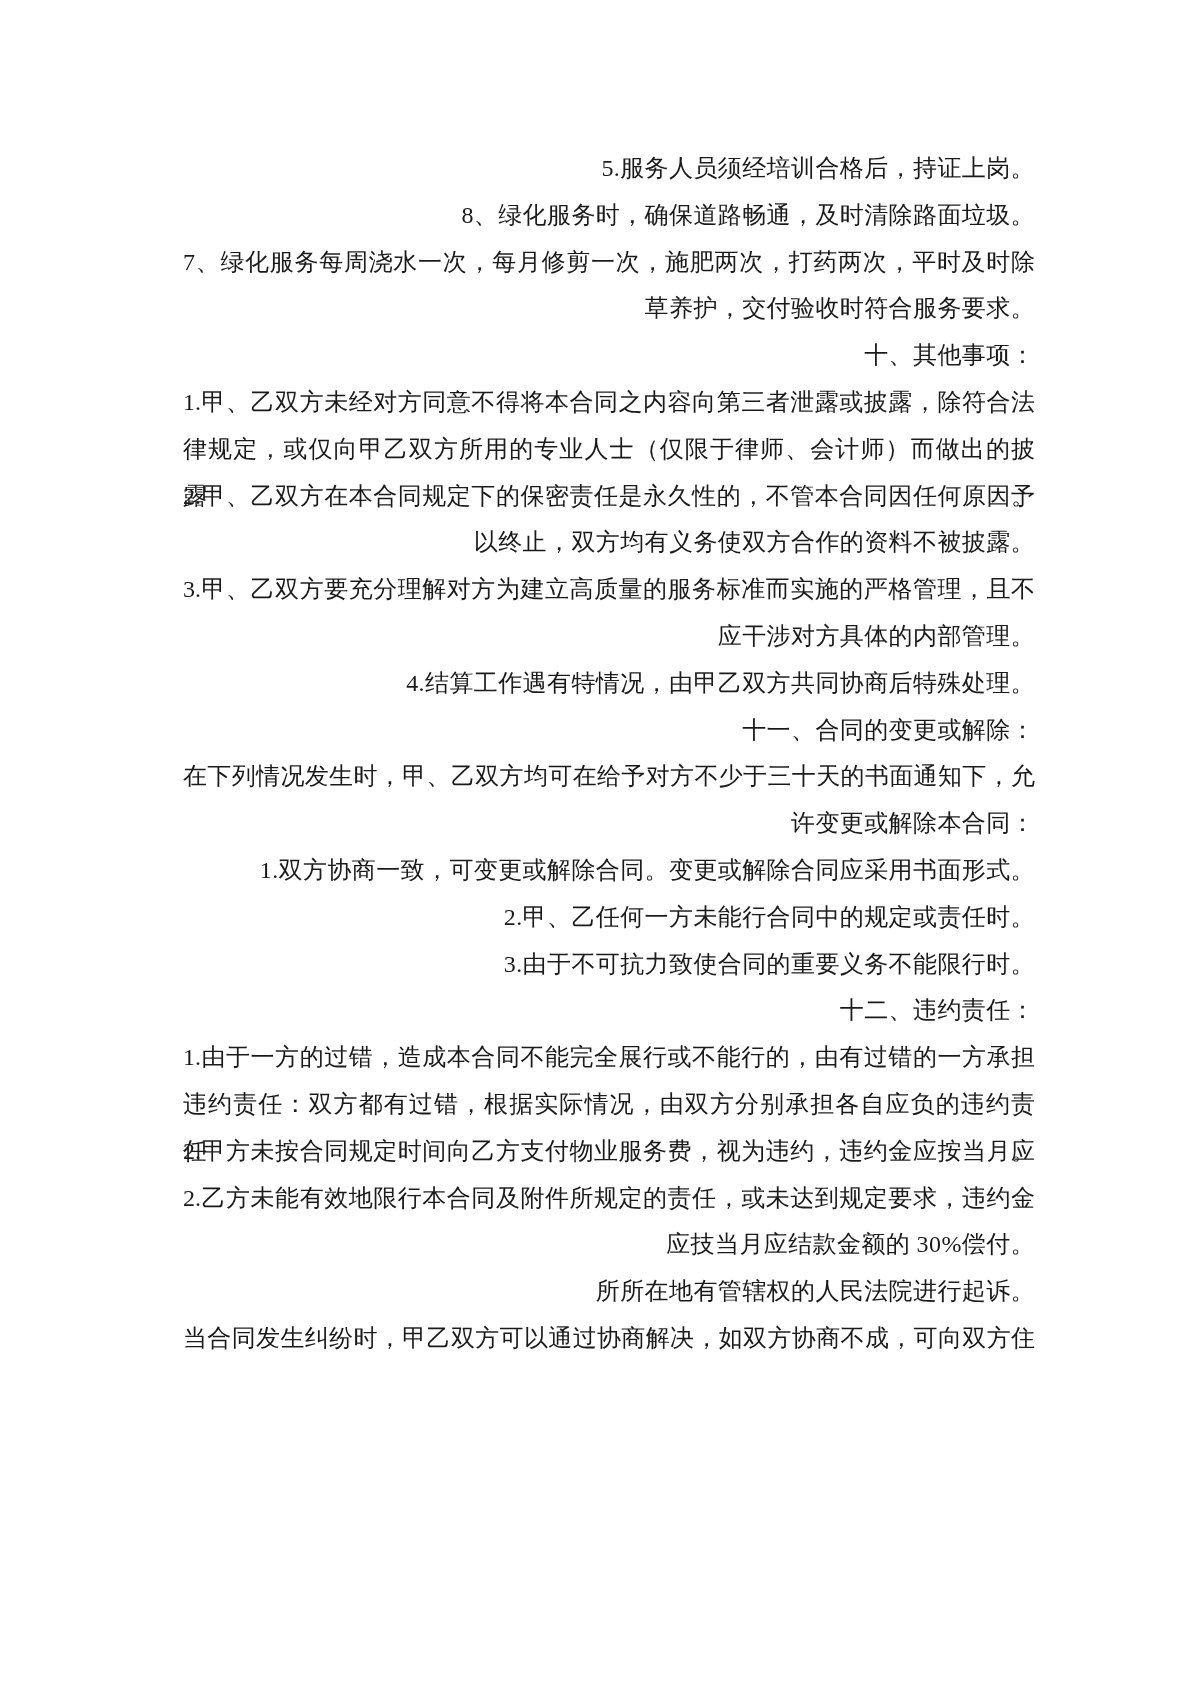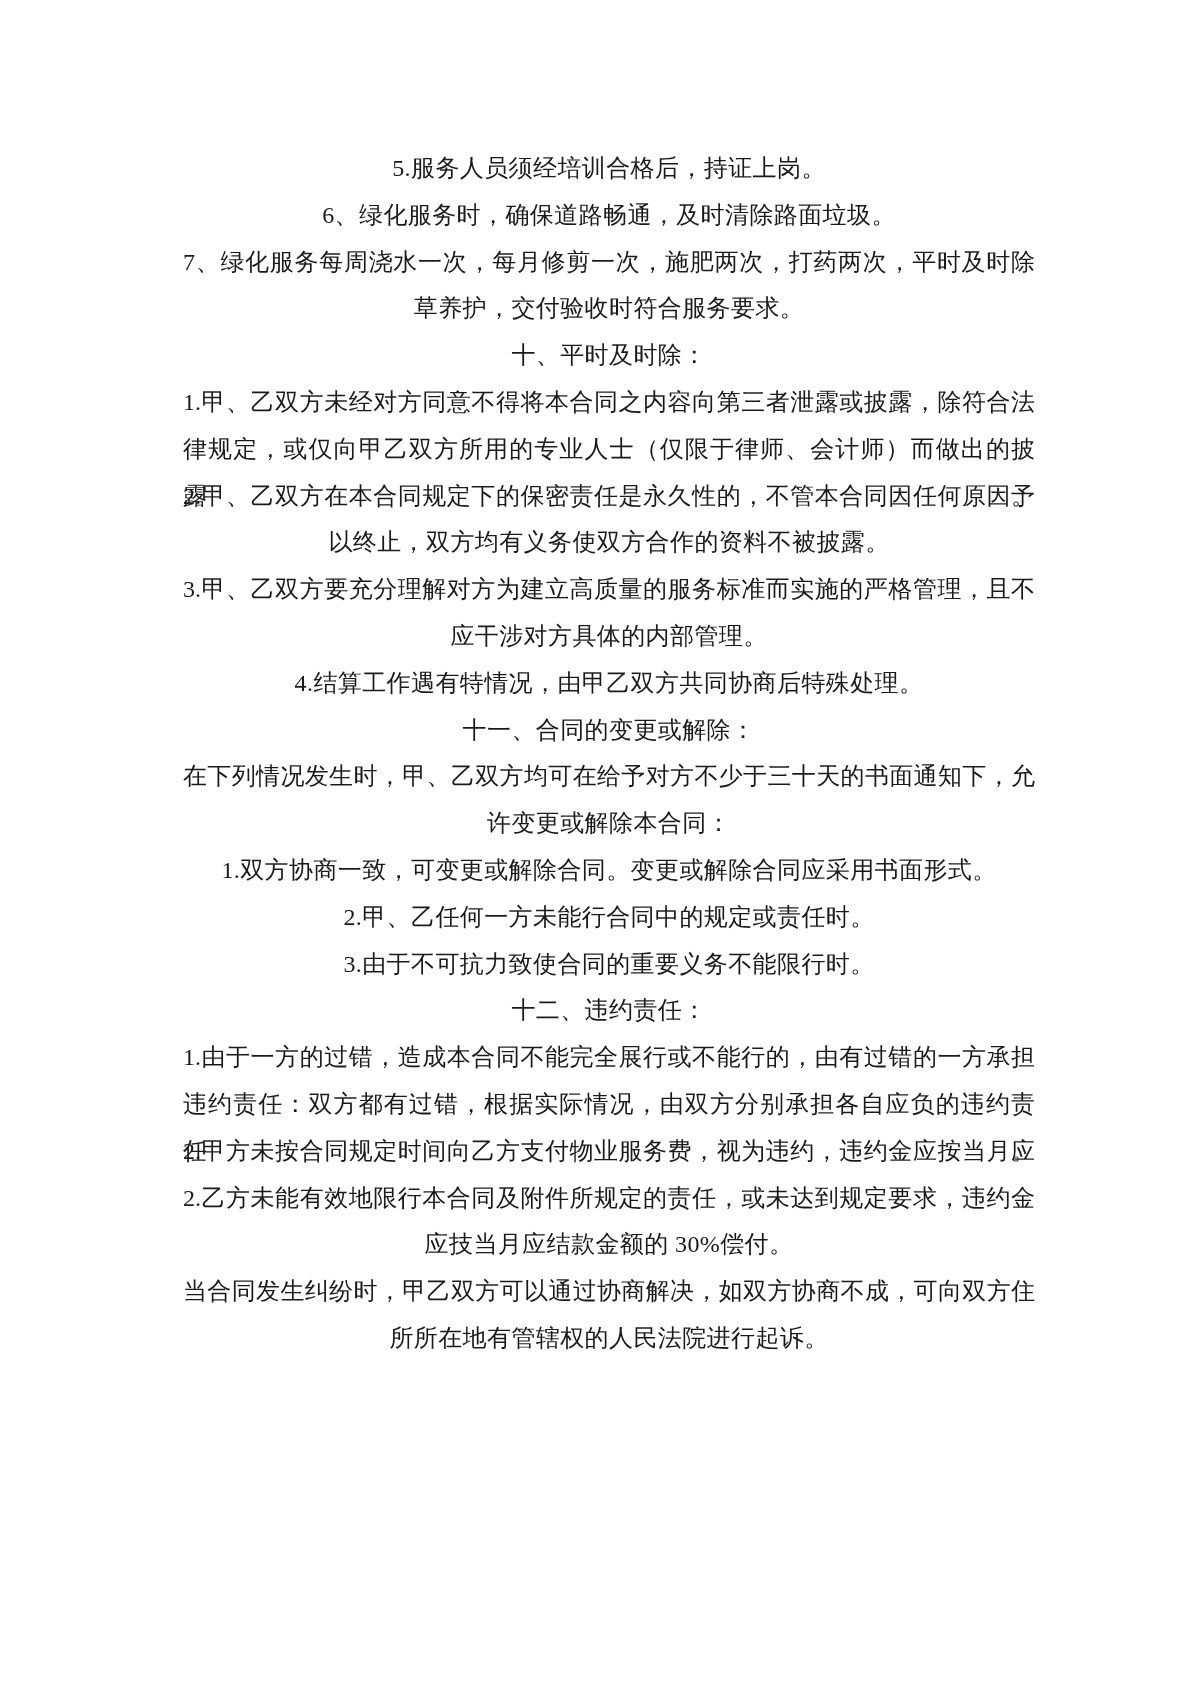--- a/index.html
+++ b/index.html
@@ -27,55 +27,55 @@
     top: 145px;
     width: 852px;
     color: #1a1a1a;
   }
   .line {
     height: 46.8px;
     line-height: 46.8px;
     font-size: 24px;
     letter-spacing: 0.4px;
     white-space: pre;
-    text-align: center;
+    text-align: right;
   }
   .line.j {
     white-space: normal;
     letter-spacing: 0;
     text-align: justify;
     text-align-last: justify;
     text-justify: inter-character;
   }
 </style>
 </head>
 <body>
 
 <div class="page">
   <div class="doc" id="doc-body">
       <div class="line">5.服务人员须经培训合格后，持证上岗。</div>
-      <div class="line">6、绿化服务时，确保道路畅通，及时清除路面垃圾。</div>
+      <div class="line">8、绿化服务时，确保道路畅通，及时清除路面垃圾。</div>
       <div class="line j">7、绿化服务每周浇水一次，每月修剪一次，施肥两次，打药两次，平时及时除</div>
       <div class="line">草养护，交付验收时符合服务要求。</div>
-      <div class="line">十、平时及时除：</div>
+      <div class="line">十、其他事项：</div>
       <div class="line j">1.甲、乙双方未经对方同意不得将本合同之内容向第三者泄露或披露，除符合法</div>
       <div class="line j">律规定，或仅向甲乙双方所用的专业人士（仅限于律师、会计师）而做出的披露。</div>
       <div class="line j">2.甲、乙双方在本合同规定下的保密责任是永久性的，不管本合同因任何原因予</div>
       <div class="line">以终止，双方均有义务使双方合作的资料不被披露。</div>
       <div class="line j">3.甲、乙双方要充分理解对方为建立高质量的服务标准而实施的严格管理，且不</div>
       <div class="line">应干涉对方具体的内部管理。</div>
       <div class="line">4.结算工作遇有特情况，由甲乙双方共同协商后特殊处理。</div>
       <div class="line">十一、合同的变更或解除：</div>
       <div class="line j">在下列情况发生时，甲、乙双方均可在给予对方不少于三十天的书面通知下，允</div>
       <div class="line">许变更或解除本合同：</div>
       <div class="line">1.双方协商一致，可变更或解除合同。变更或解除合同应采用书面形式。</div>
       <div class="line">2.甲、乙任何一方未能行合同中的规定或责任时。</div>
       <div class="line">3.由于不可抗力致使合同的重要义务不能限行时。</div>
       <div class="line">十二、违约责任：</div>
       <div class="line j">1.由于一方的过错，造成本合同不能完全展行或不能行的，由有过错的一方承担</div>
       <div class="line j">违约责任：双方都有过错，根据实际情况，由双方分别承担各自应负的违约责任。</div>
       <div class="line j">2.甲方未按合同规定时间向乙方支付物业服务费，视为违约，违约金应按当月应</div>
       <div class="line j">2.乙方未能有效地限行本合同及附件所规定的责任，或未达到规定要求，违约金</div>
       <div class="line">应技当月应结款金额的 30%偿付。</div>
+      <div class="line">所所在地有管辖权的人民法院进行起诉。</div>
       <div class="line j">当合同发生纠纷时，甲乙双方可以通过协商解决，如双方协商不成，可向双方住</div>
-      <div class="line">所所在地有管辖权的人民法院进行起诉。</div>
     </div>
 </div>
 
 </body></html>

